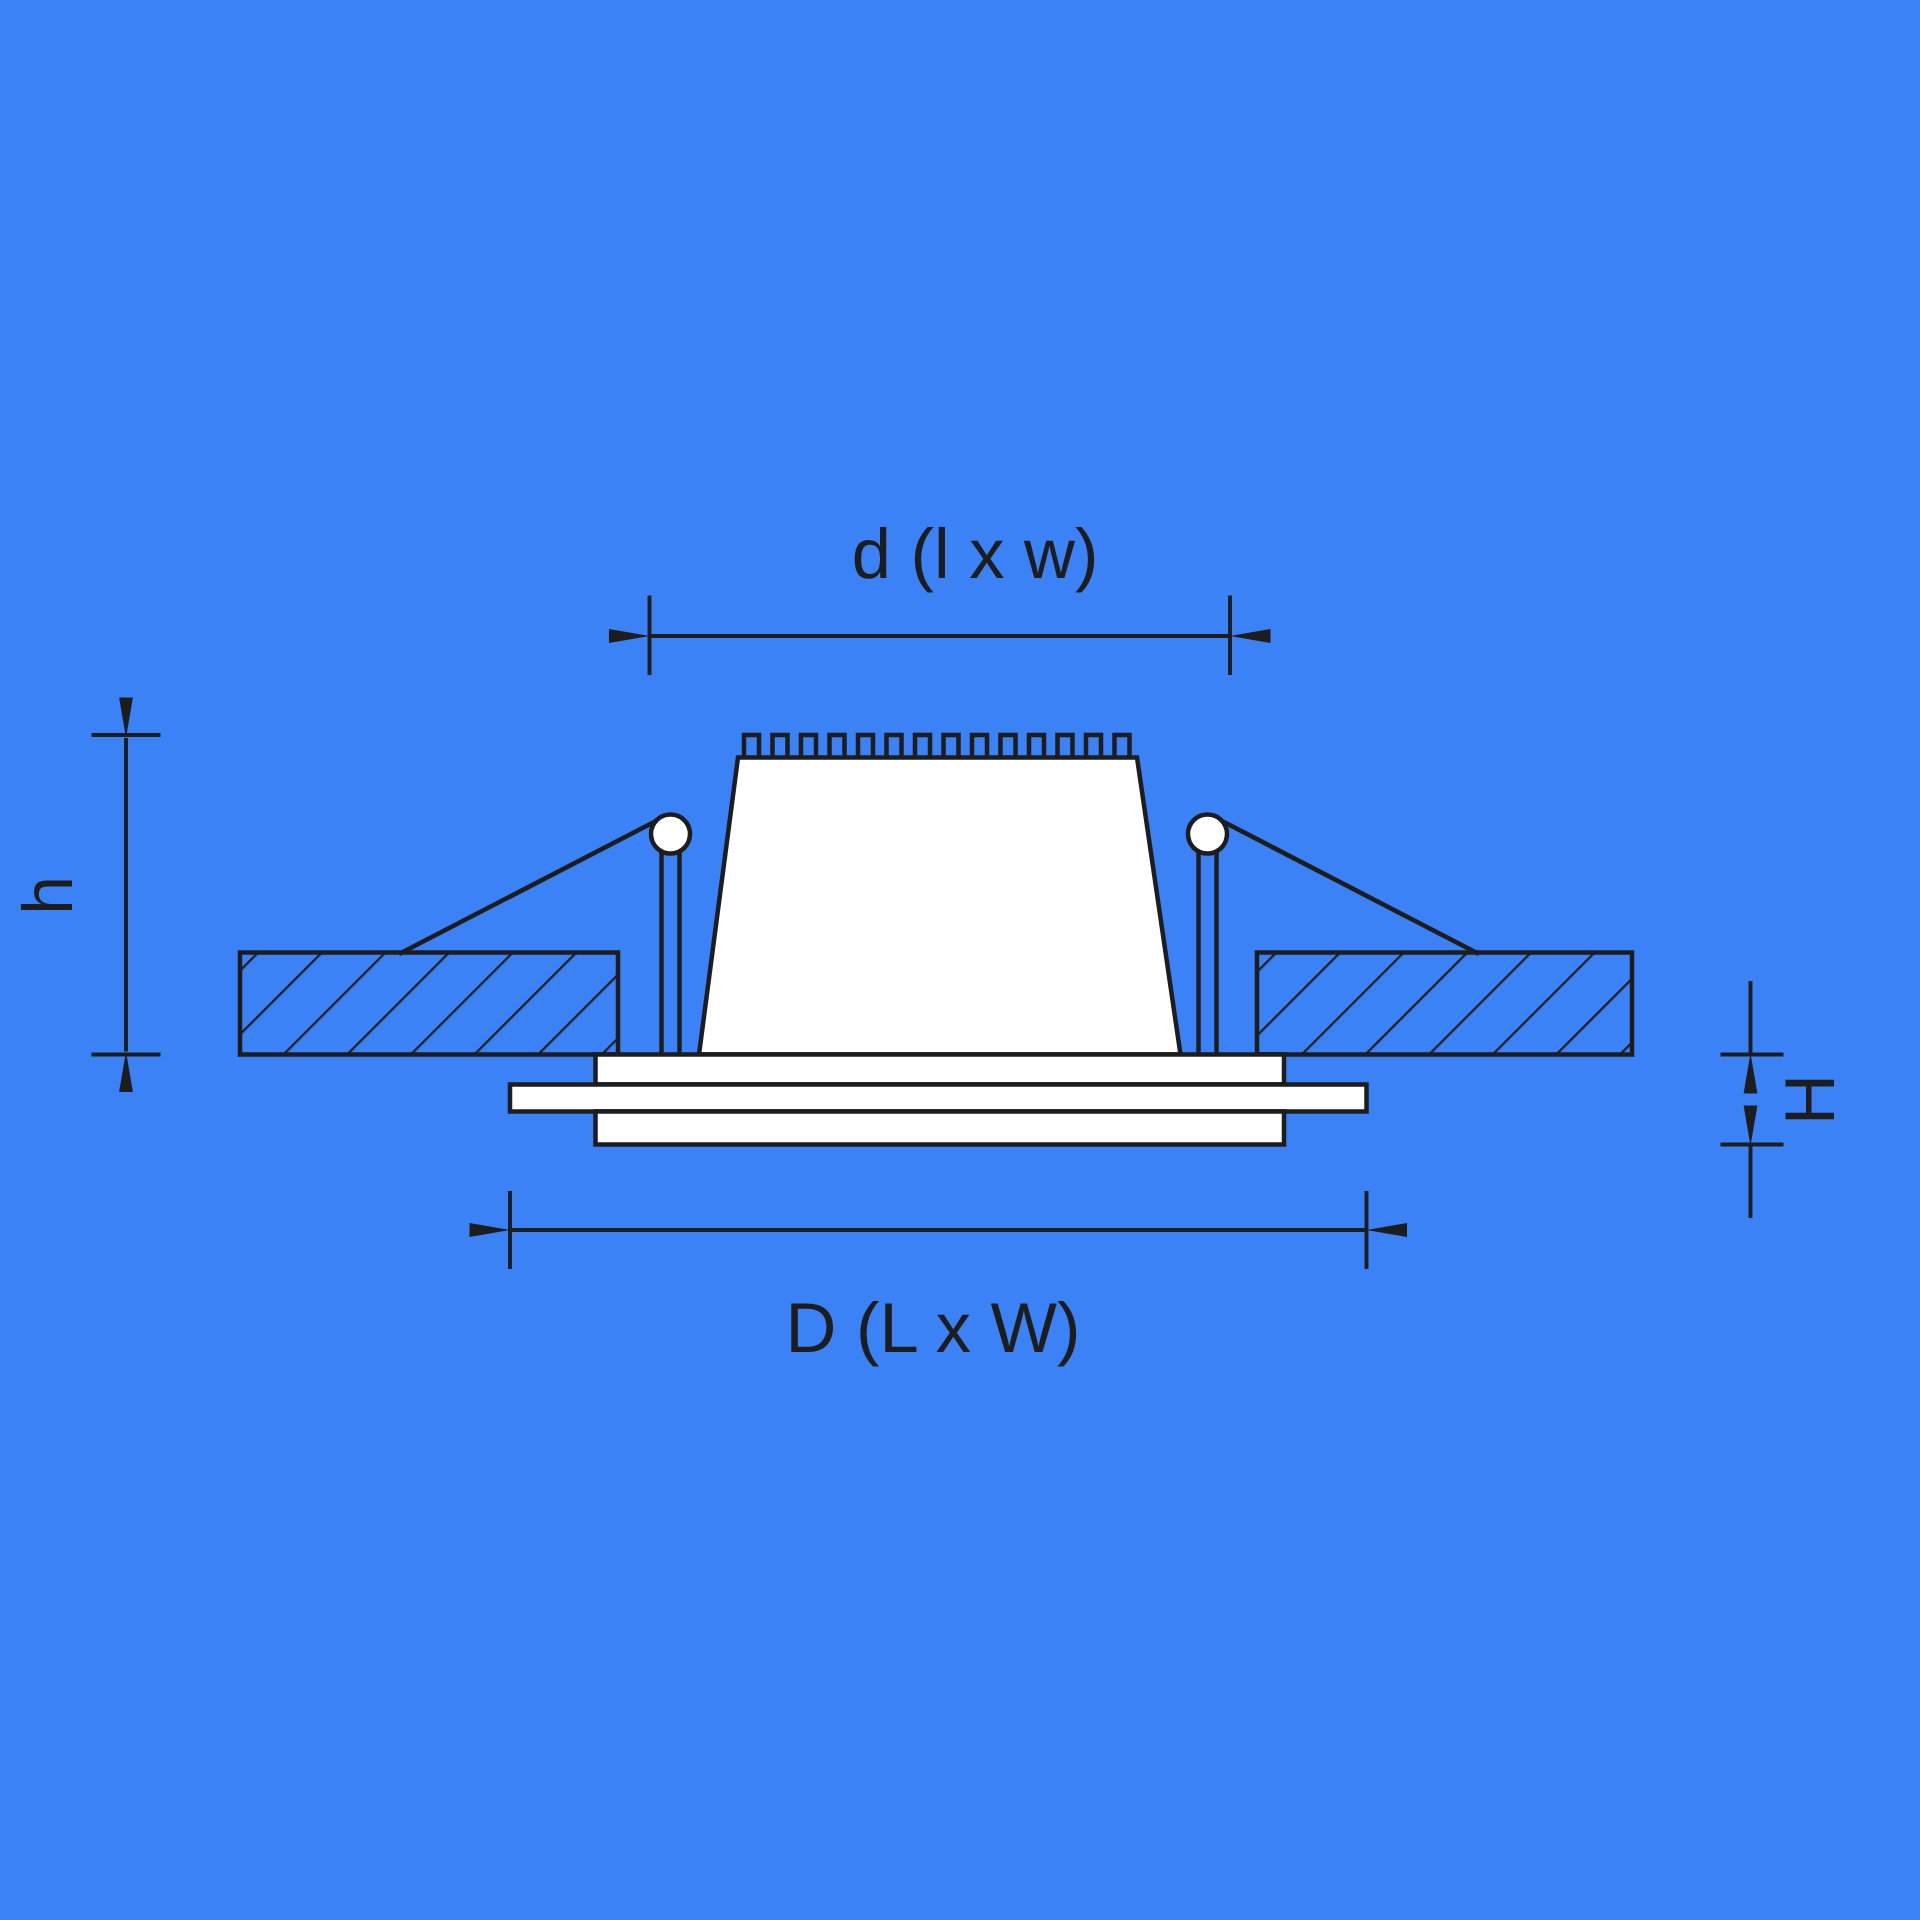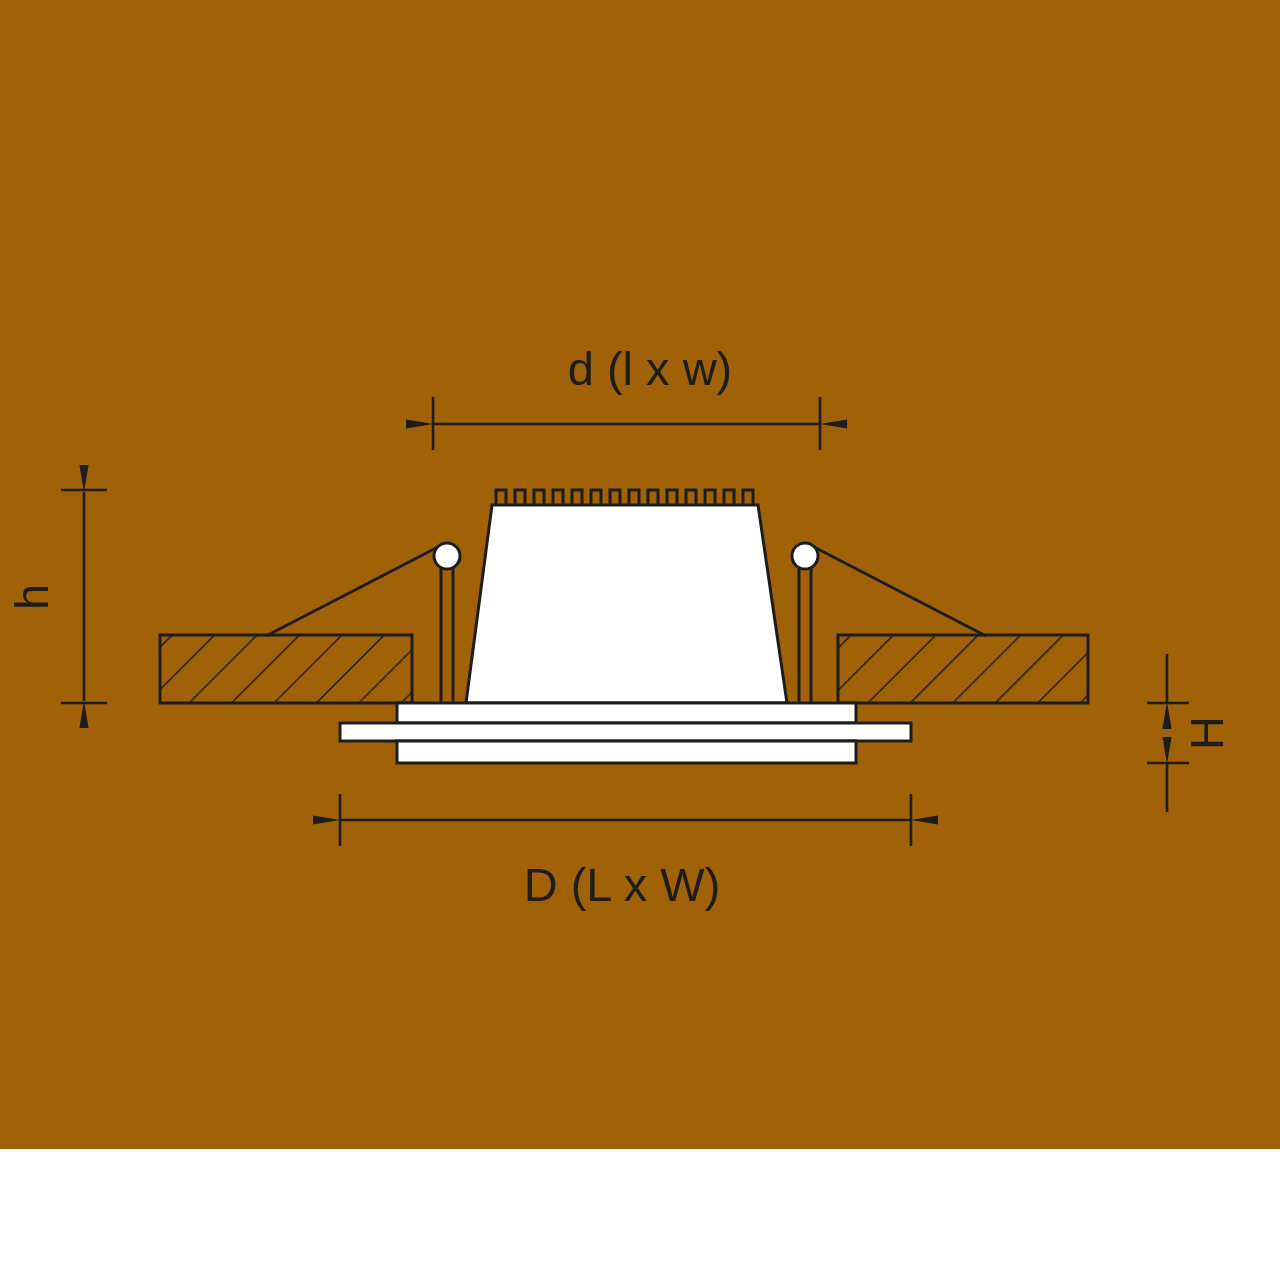--- a/index.html
+++ b/index.html
@@ -3,22 +3,22 @@
 <meta charset="utf-8">
 <style>
   html, body {
     margin: 0;
     padding: 0;
     background: #ffffff;
   }
   .stage {
     position: relative;
     width: 1280px;
-    height: 1149px;
-    background: #a16207;
+    height: 1280px;
+    background: #3b82f6;
     overflow: hidden;
   }
   svg { display: block; }
   text {
     font-family: "Liberation Sans", "DejaVu Sans", sans-serif;
     font-size: 47px;
     fill: #1d1d1d;
   }
   .ln {
     stroke: #1d1d1d;

